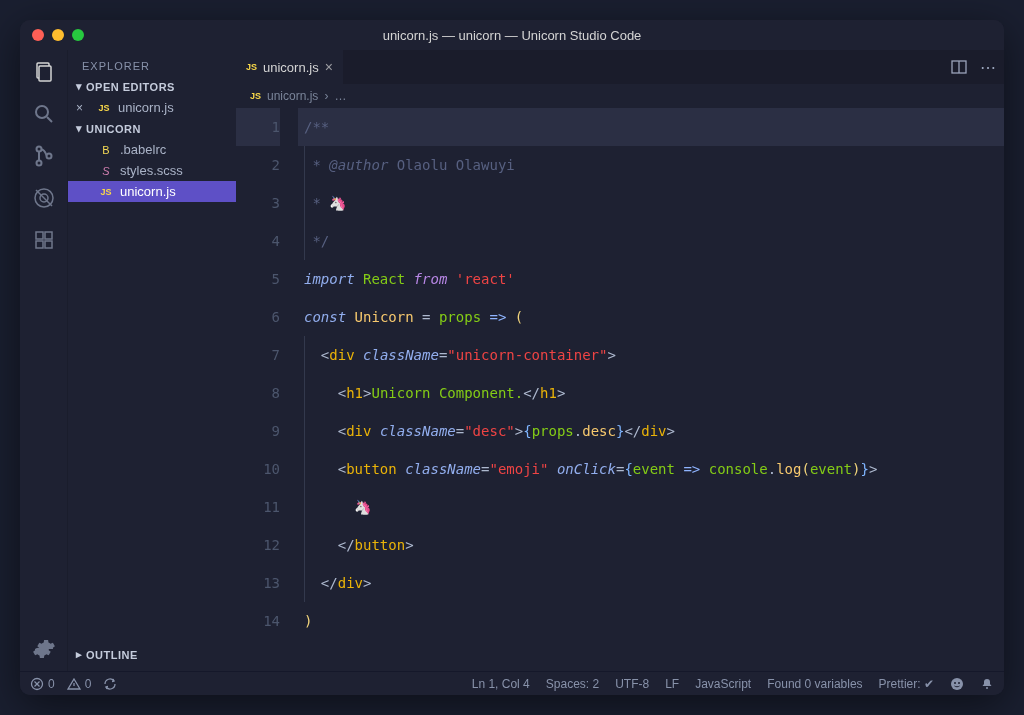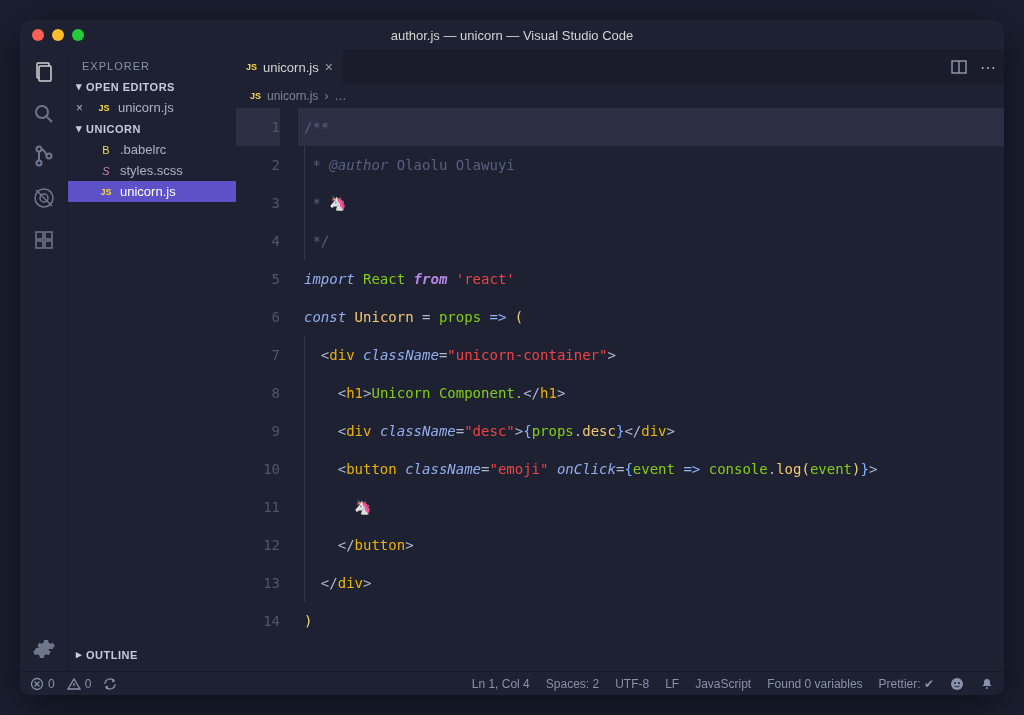--- a/index.html
+++ b/index.html
@@ -201,21 +201,21 @@
     border-left: 1px solid #33394d;
     display: inline-block;
     height: 38px;
     vertical-align: top;
     margin-right: -1px;
   }
   
   .c-comment { color: #576081; }
   .c-commentkw { color: #576081; font-style: italic; font-weight: 500; }
   .c-kw { color: #92aeee; font-style: italic; font-weight: 500; }
-  .c-fn { color: #b887e6; font-style: italic; font-weight: 700; }
+  .c-fn { color: #b887e6; font-style: italic; font-weight: 400; }
   .c-var { color: #84cc16; }
   .c-def { color: #f7c96e; }
   .c-str { color: #ef4444; }
   .c-punc { color: #aeb9cf; }
   .c-punc2 { color: #8fb4ff; }
   .c-tag { color: #eab308; }
   .c-attr { color: #92aeee; font-style: italic; }
   .c-brace-y { color: #f2d57c; }
   .c-brace-b { color: #7fb5ff; }
 
@@ -239,21 +239,21 @@
 </head>
 <body>
 
 <div class="window">
   <div class="titlebar">
     <div class="traffic">
       <span class="tl-close"></span>
       <span class="tl-min"></span>
       <span class="tl-max"></span>
     </div>
-    <div class="title">author.js — unicorn — Visual Studio Code</div>
+    <div class="title">unicorn.js — unicorn — Unicorn Studio Code</div>
   </div>
 
   <div class="body">
 
     <div class="activitybar">
       <div class="aicon active">
         <svg width="24" height="24" viewBox="0 0 24 24" fill="none" stroke="#d4d4d4" stroke-width="1.5">
             <rect x="5" y="3" width="12" height="15" rx="1"></rect>
             <rect x="7" y="6" width="12" height="15" rx="1" fill="#1e2132"></rect>
           </svg>

